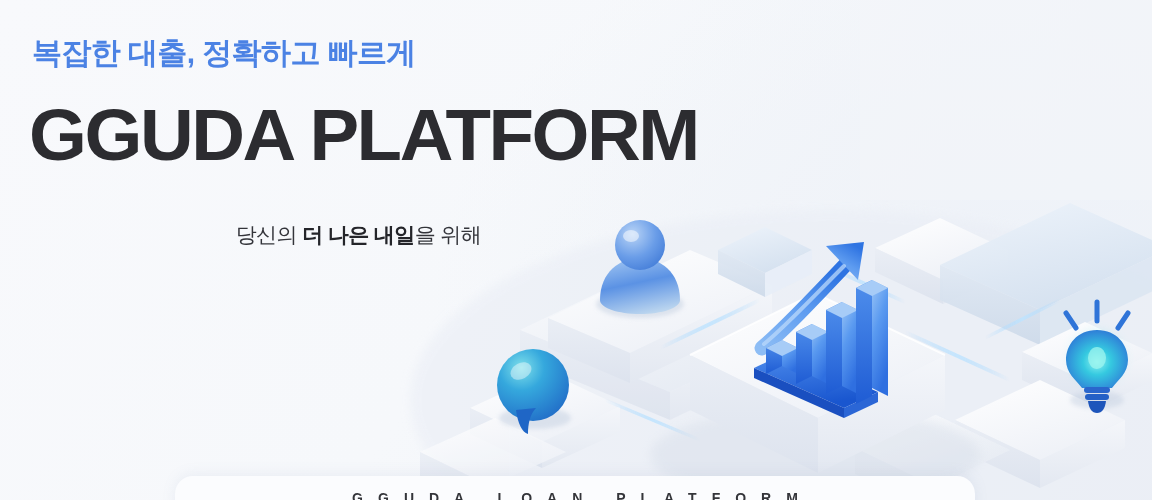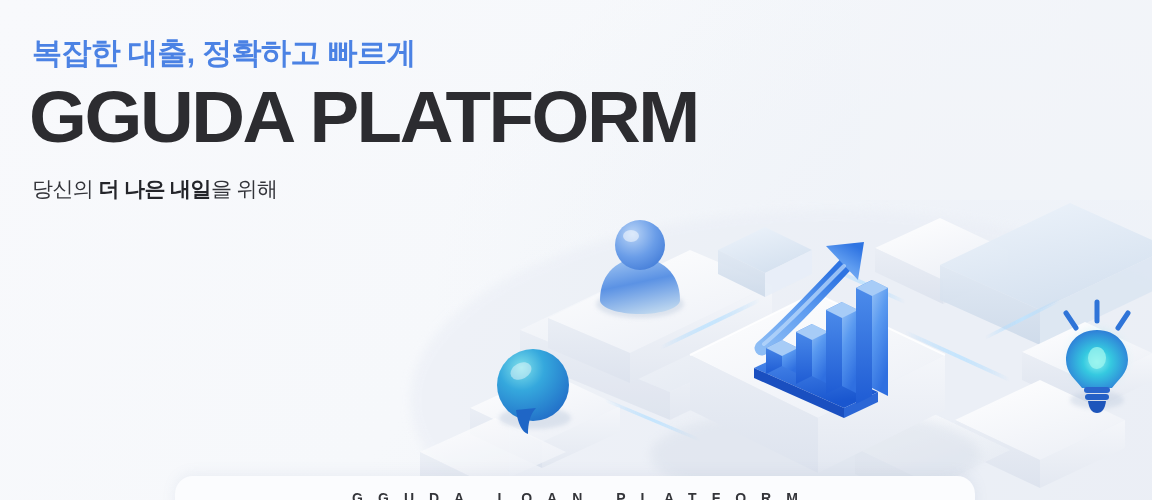--- a/index.html
+++ b/index.html
@@ -31,42 +31,43 @@
     left: 32px;
     top: 33px;
     z-index: 6;
   }
   .eyebrow {
     font-size: 30px;
     font-weight: 700;
     letter-spacing: -0.6px;
     color: #4b82e4;
     line-height: 1.35;
-    margin: 0 0 6px 0;
+    margin: 0 0 24px 0;
     white-space: nowrap;
   }
   .big-title {
     font-size: 73px;
     font-weight: 700;
     letter-spacing: -2.4px;
     color: #2c2c30;
     line-height: 1.0;
     margin: 0 0 0 -3px;
     white-space: nowrap;
     transform: scaleX(1.02);
     transform-origin: left center;
   }
   .sub-block {
-    margin-top: 20px;
+    margin-top: 48px;
     font-size: 21px;
     line-height: 1.48;
     color: #33343a;
     font-weight: 500;
     letter-spacing: -0.6px;
     white-space: nowrap;
+    text-align: center;
   }
   .sub-block .strong { font-weight: 800; color: #24252a; }
 
   
   .caption-bar {
     position: absolute;
     left: 175px;
     top: 476px;
     width: 800px;
     height: 43px;

